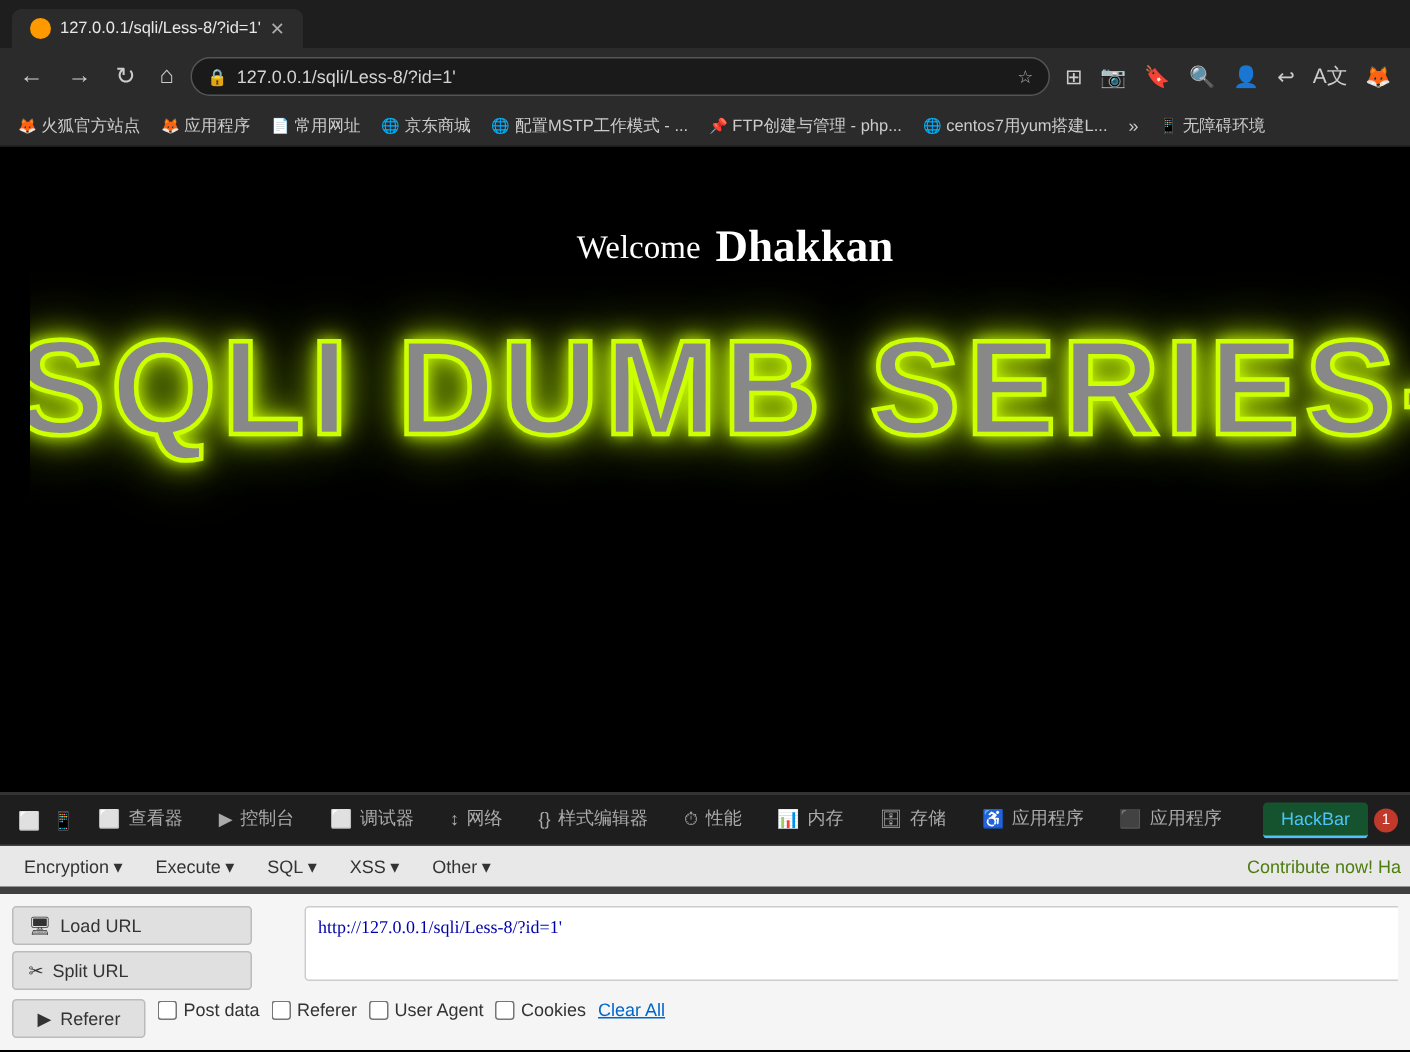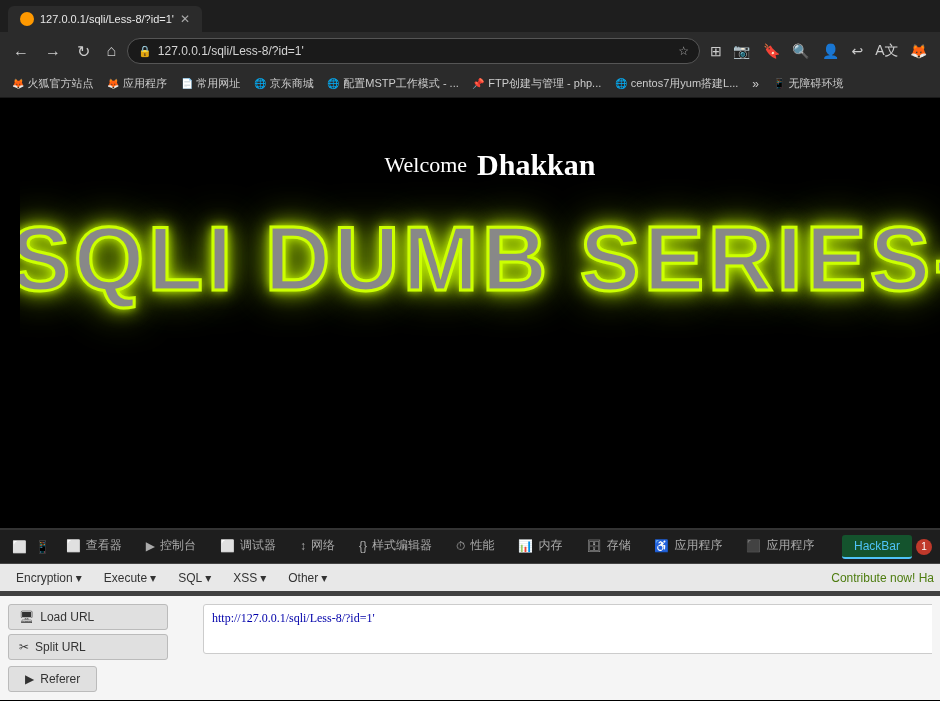--- a/index.html
+++ b/index.html
@@ -541,15 +541,34 @@
       <div class="hackbar-url-area" style="flex:1;">
         <textarea class="hackbar-url-input" style="">http://127.0.0.1/sqli/Less-8/?id=1'</textarea>
       </div>
     </div>
 
     <div class="hackbar-row">
       <button class="hackbar-execute-btn">
         <span>▶</span>
         <span>Referer</span>
       </button>
+      <div class="hackbar-post-area">
+        <label class="hackbar-checkbox-item">
+          <input type="checkbox" style="">
+          <span>Post data</span>
+        </label>
+        <label class="hackbar-checkbox-item">
+          <input type="checkbox" style="">
+          <span>Referer</span>
+        </label>
+        <label class="hackbar-checkbox-item">
+          <input type="checkbox" style="">
+          <span>User Agent</span>
+        </label>
+        <label class="hackbar-checkbox-item">
+          <input type="checkbox" style="">
+          <span>Cookies</span>
+        </label>
+        <span class="clear-link">Clear All</span>
+      </div>
     </div>
   </div>
 </div>
 
 </body></html>

